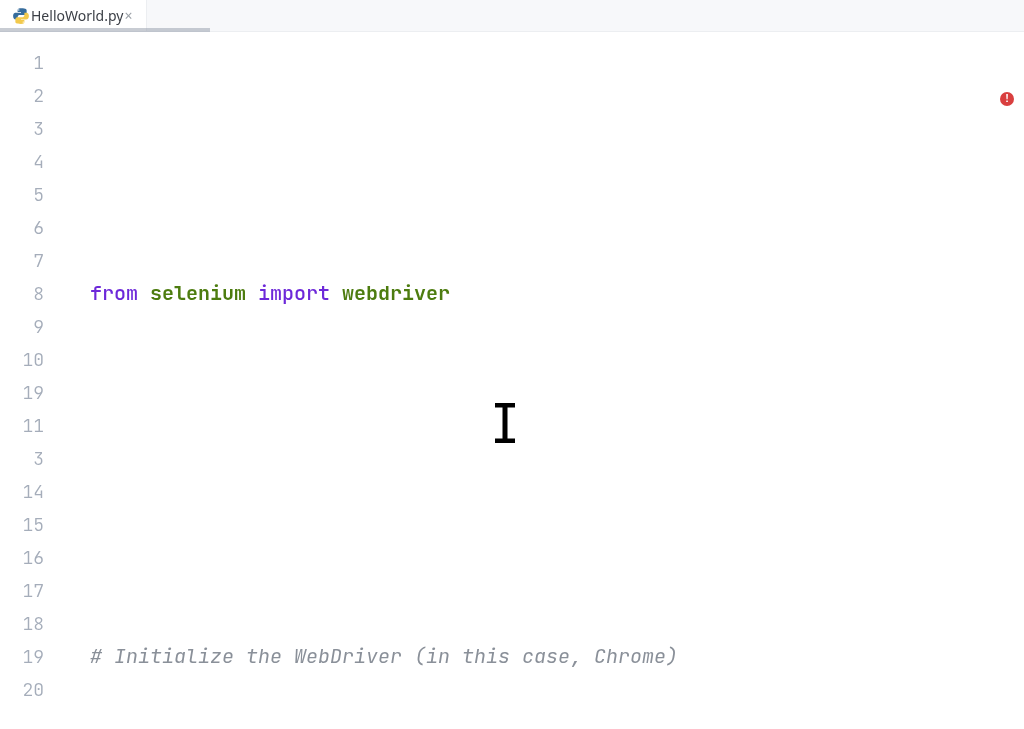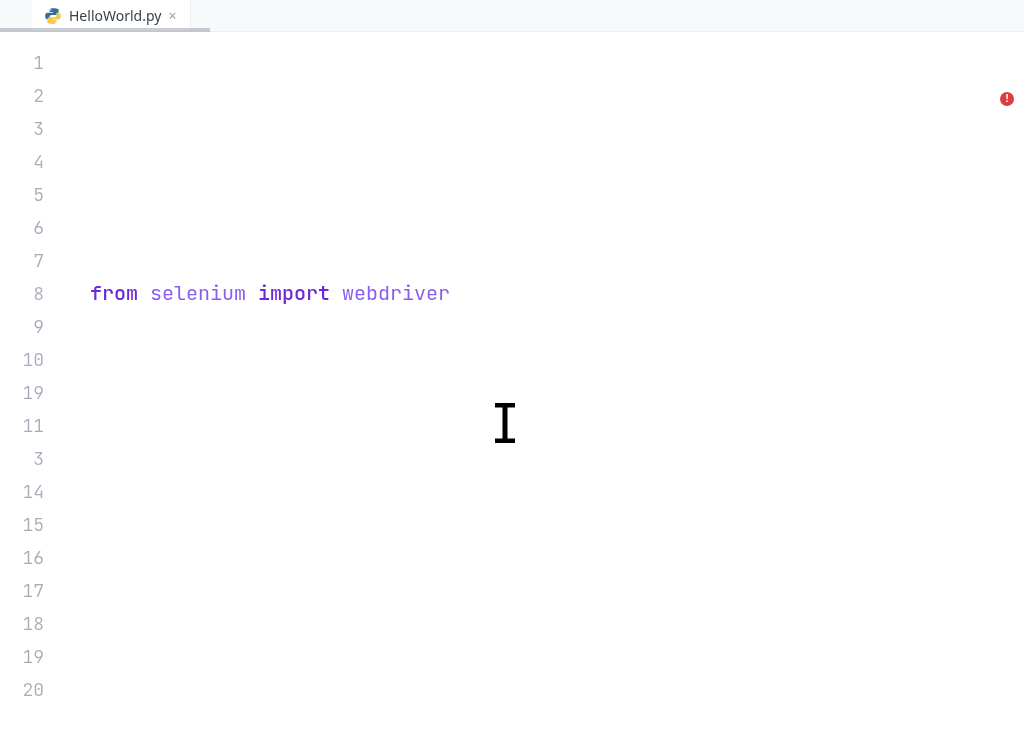--- a/index.html
+++ b/index.html
@@ -14,28 +14,27 @@
   .tab-bar {
     height: 32px;
     display: flex;
     align-items: stretch;
     border-bottom: 1px solid #eceef1;
     background: #f7f8fa;
     position: relative;
   }
   .tab {
     display: flex; align-items: center;
-    gap: 7px;
+    gap: 1px;
     padding: 0 14px 0 12px;
     background: #fff;
     border-right: 1px solid #eceef1;
     font-size: 14px;
     color: #3b3f46;
     position: relative;
-    margin-left: 32px;
   }
   .tab .close { color: #9aa0a6; font-size: 14px; }
   .tab-underline {
     position: absolute;
     left: 0; bottom: -1px;
     height: 4px;
     width: 210px;
     background: #9aa3af;
     opacity: .55;
   }
@@ -69,21 +68,21 @@
   .code-line { height: 33px; }
   .current-line {
     position: absolute;
     left: 0; right: 0;
     height: 33px;
     background: #f5f7f9;
     z-index: -1;
   }
   .kw { color: #6d28d9; font-weight: 500; }
   .cm { color: #8a9099; font-style: italic; }
-  .ident { color: #8b5cf6; }
+  .ident { color: #4d7c0f; font-weight: bold; }
   .err-badge {
     display: inline-flex; align-items: center; justify-content: center;
     width: 14px; height: 14px; border-radius: 50%;
     background: #d93f3f; color: #fff;
     font-size: 11px; font-weight: 700;
     line-height: 1;
   }
   .gutter-right-marker {
     position: absolute;
     right: 10px;
@@ -147,20 +146,21 @@
     </div>
 
     <div class="current-line" style="top:674px;"></div>
 
     
     <div class="code-line"><span class="kw">from</span> <span class="ident">selenium</span> <span class="kw">import</span> <span class="ident">webdriver</span></div>
     
     <div class="code-line"></div>
     <div class="code-line"></div>
     
+    <div class="code-line"><span class="cm"># Initialize the WebDriver (in this case, Chrome)</span></div>
     
     
     
     
     
     
     
     
     
     

